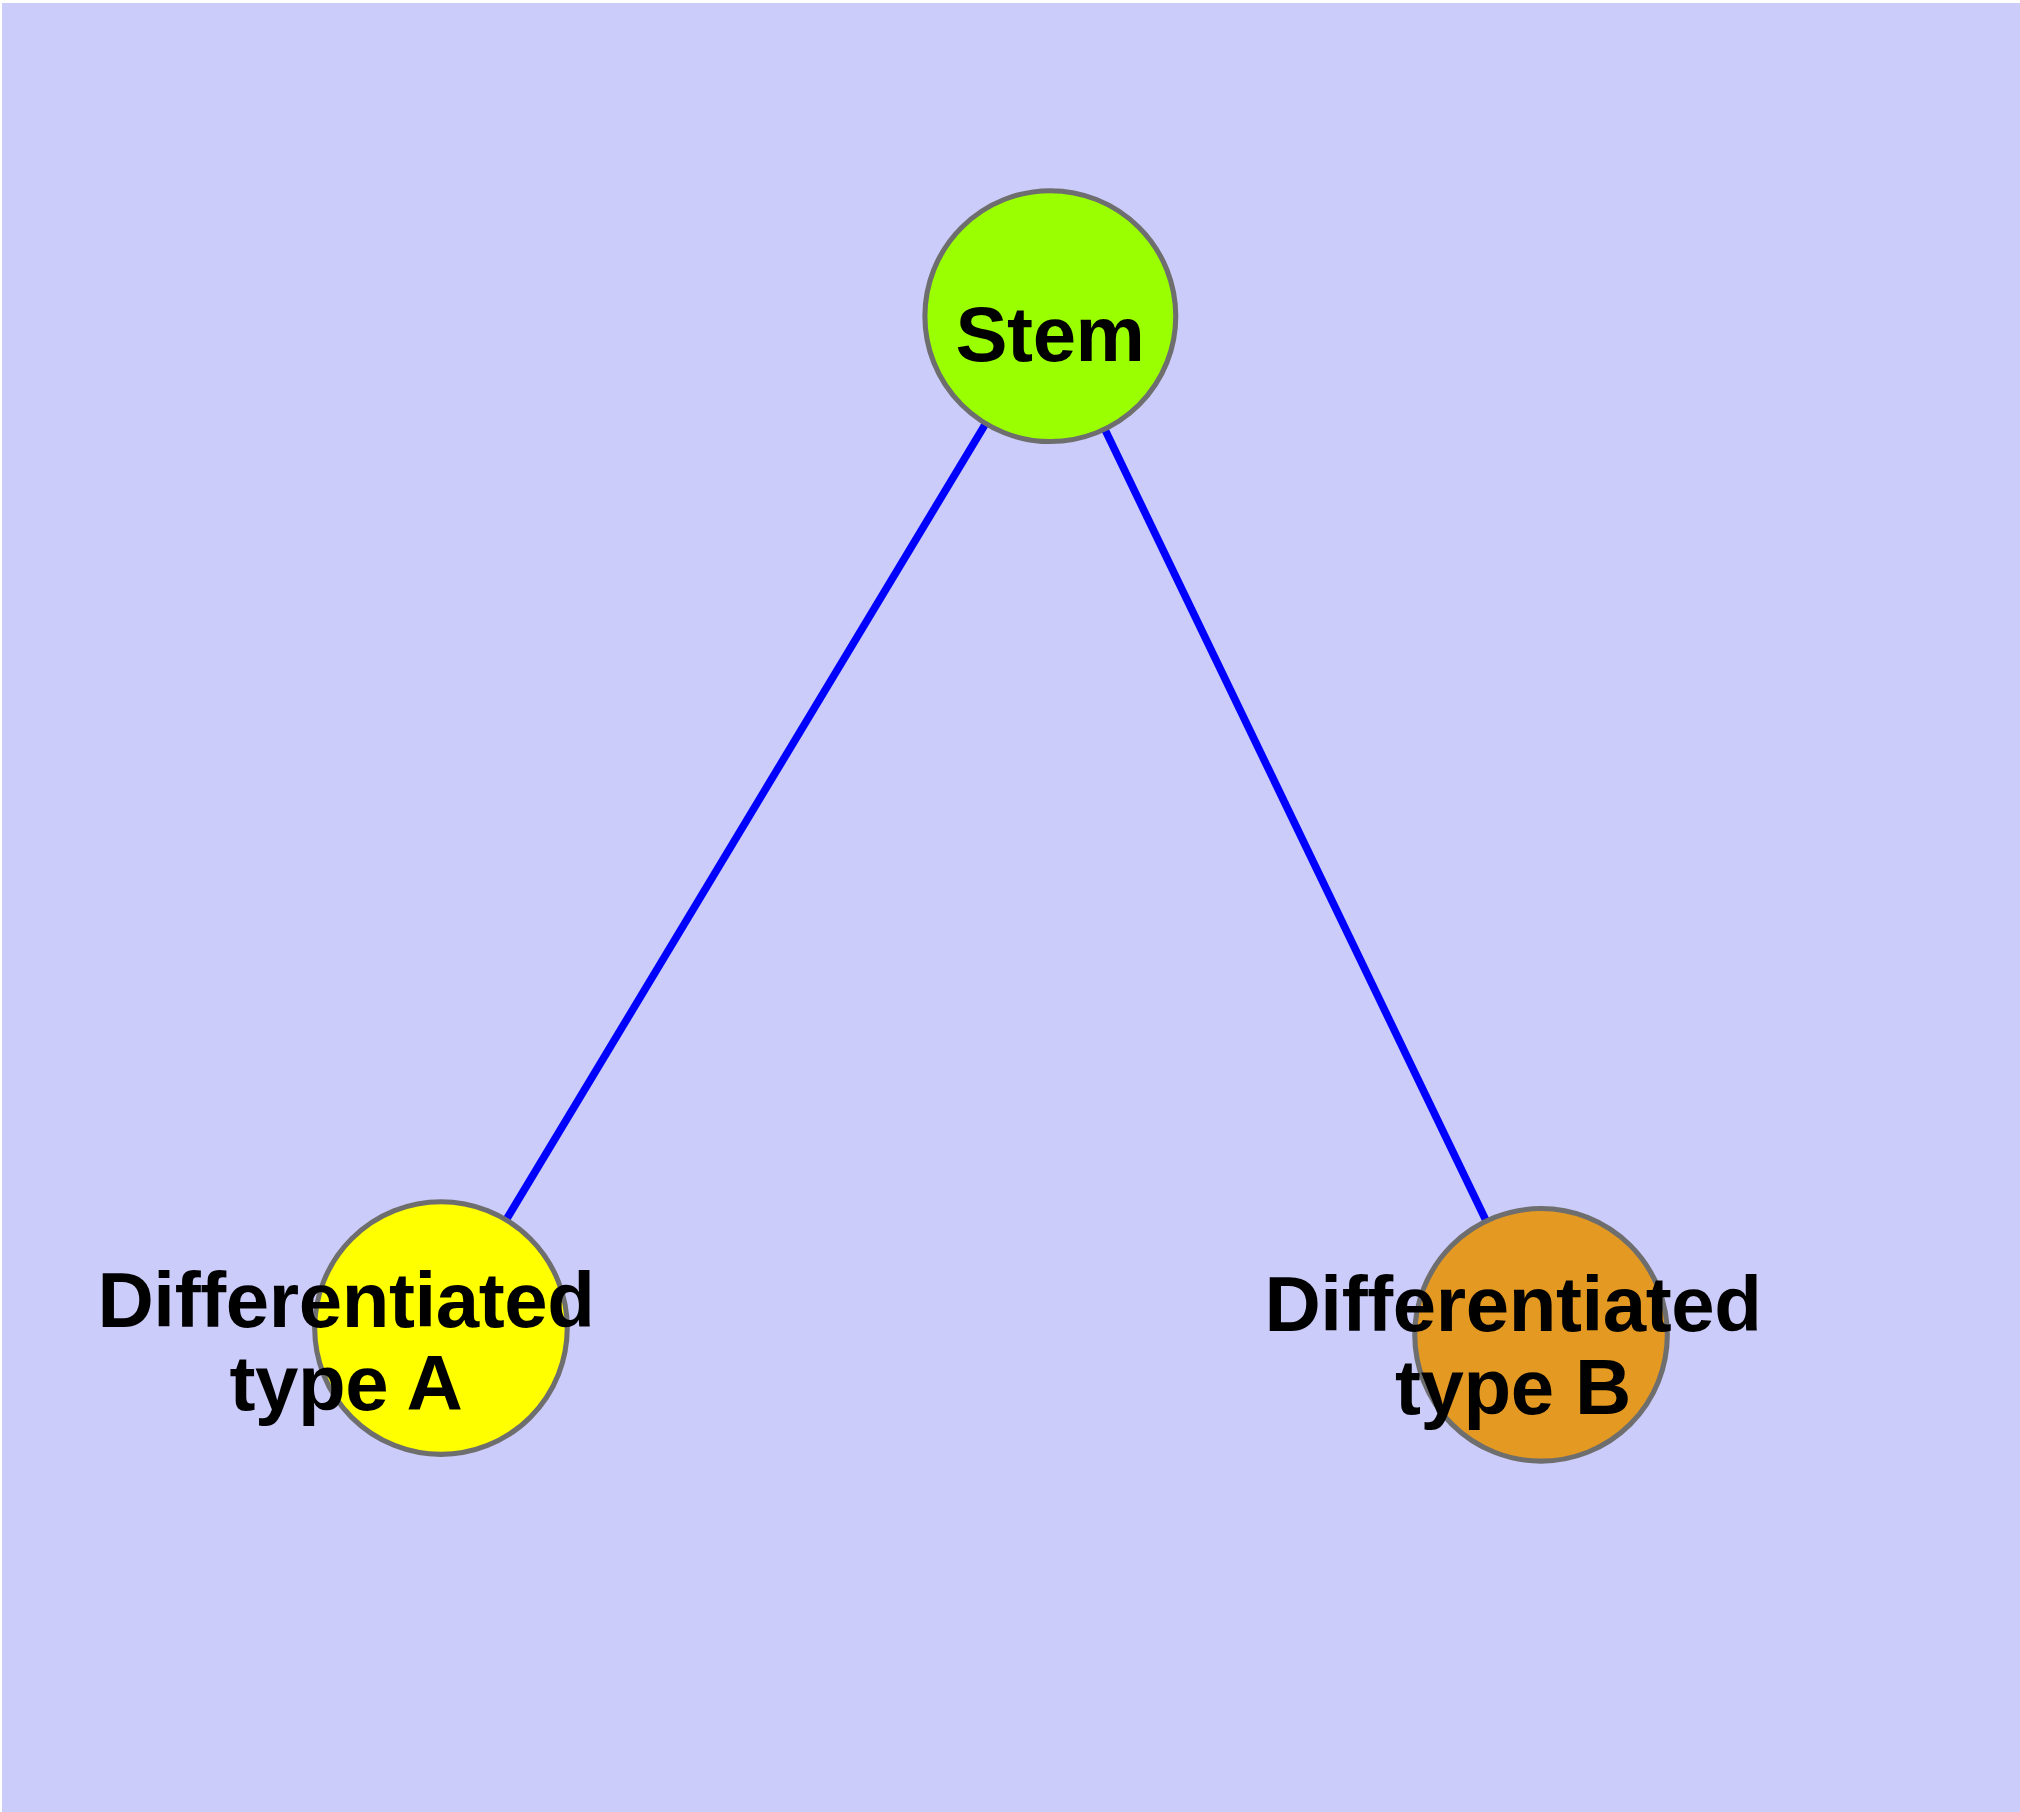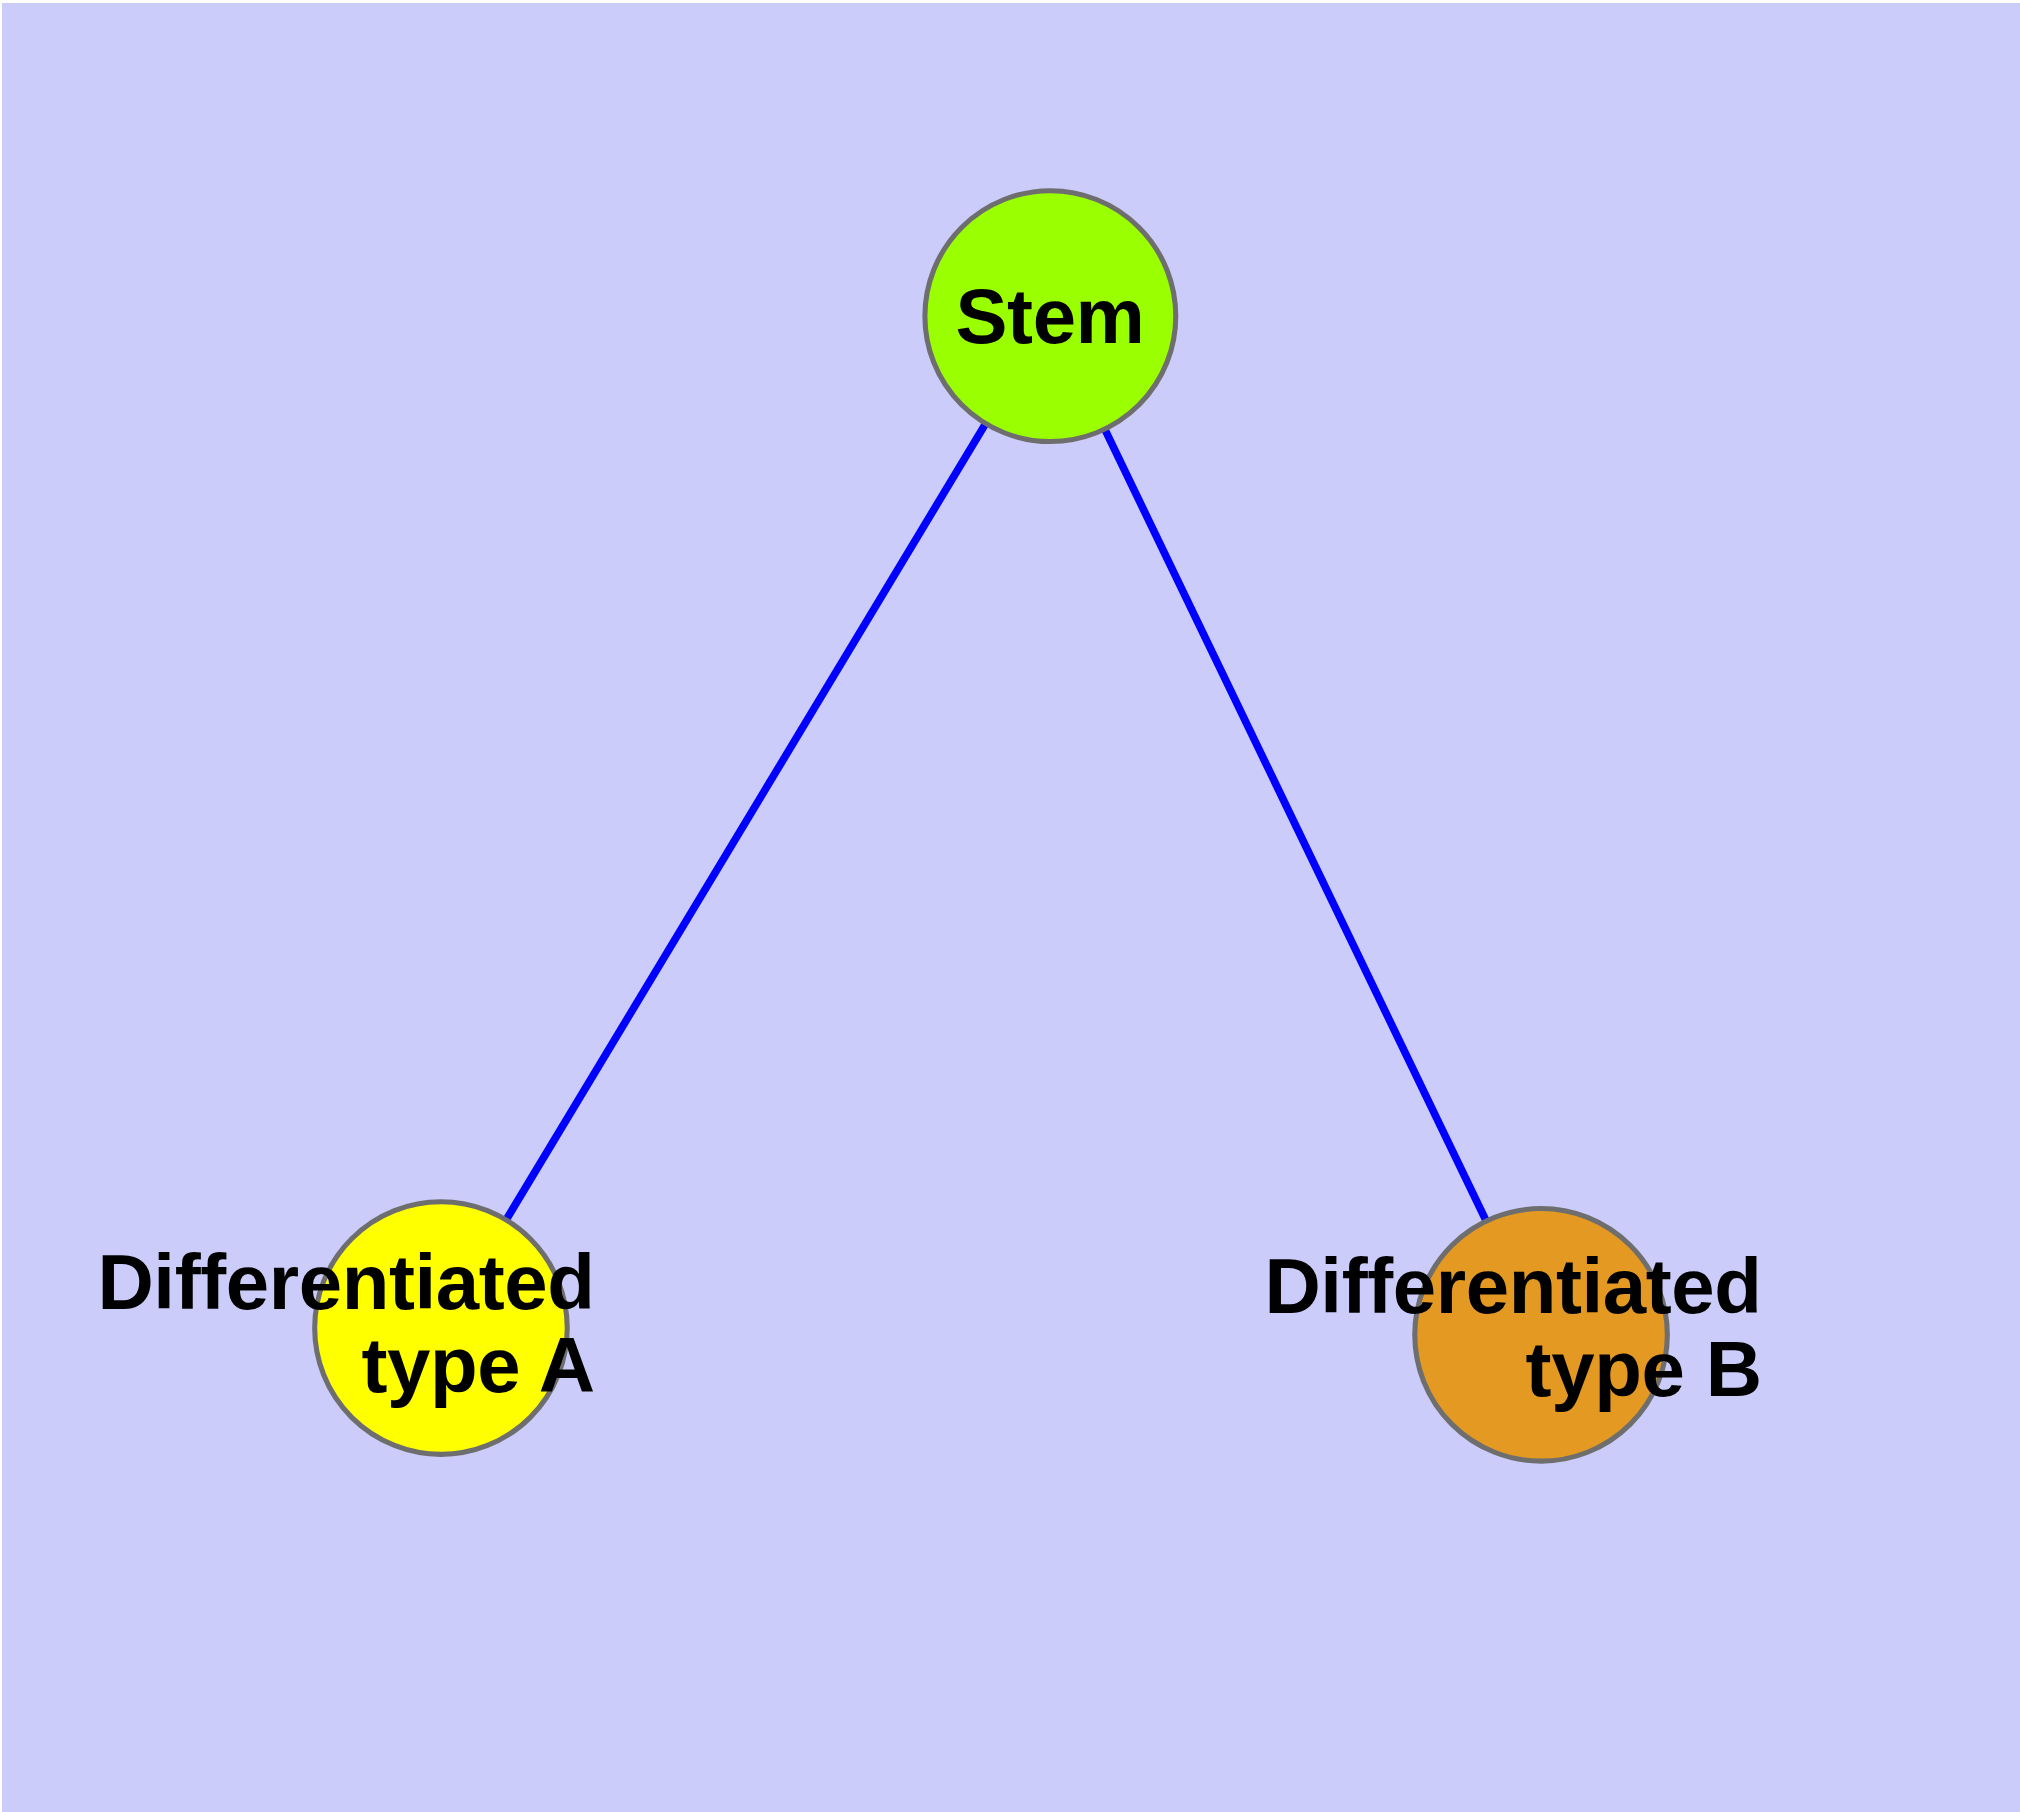--- a/index.html
+++ b/index.html
@@ -41,24 +41,25 @@
   .node-circle {
     stroke: #6e6e6e;
     stroke-width: 6;
   }
   .node-label {
     position: absolute;
     color: #000000;
     font-weight: bold;
     font-size: 78px;
     line-height: 1.06;
-    text-align: right;
+    text-align: center;
     white-space: pre;
     letter-spacing: -0.4px;
     pointer-events: none;
+    margin-top: 18px;
   }
   .node-label.centered {
     transform: translate(-50%, -50%);
   }
 </style>
 </head>
 <body>
 
 <div id="canvas">
 

